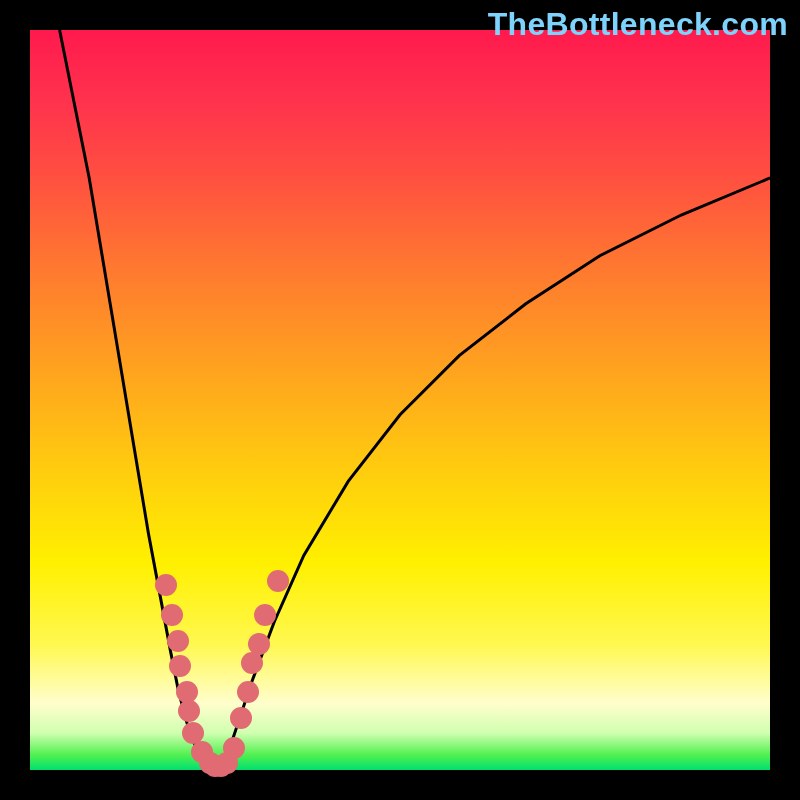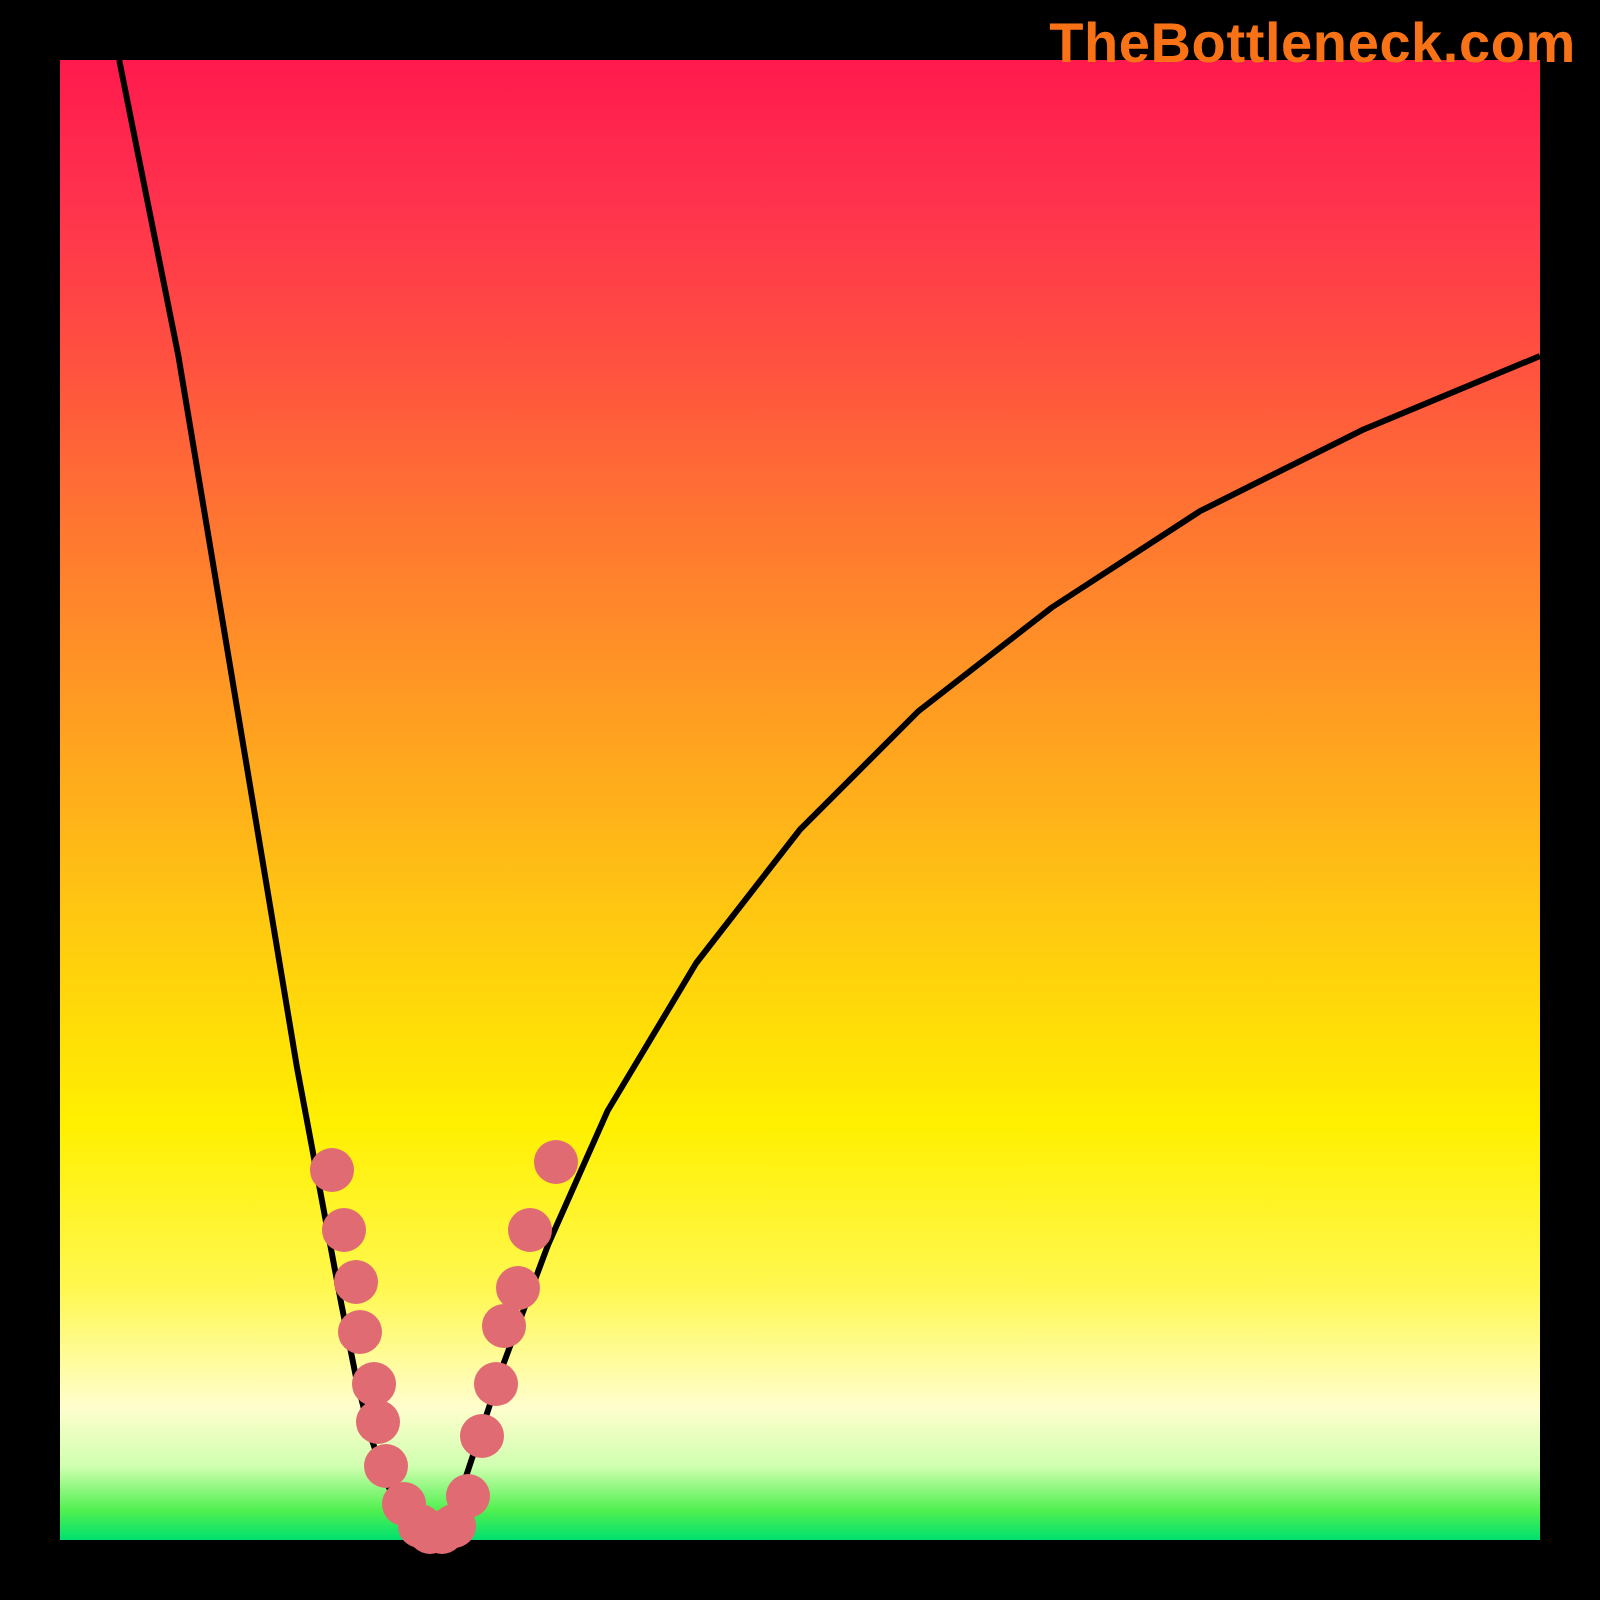--- a/index.html
+++ b/index.html
@@ -29,23 +29,23 @@
       #d0ffb0 95%,
       #50f050 98%,
       #00e070 100%
     );
   }
   .watermark {
     position: absolute;
     top: 6px;
     right: 12px;
     font-family: Arial, Helvetica, sans-serif;
-    font-size: 28px;
+    font-size: 32px;
     font-weight: bold;
-    color: #f97316;
+    color: #7dd3fc;
     letter-spacing: 0.3px;
   }
   svg.curves {
     position: absolute;
     left: 0;
     top: 0;
     width: 740px;
     height: 740px;
   }
   .dot {

